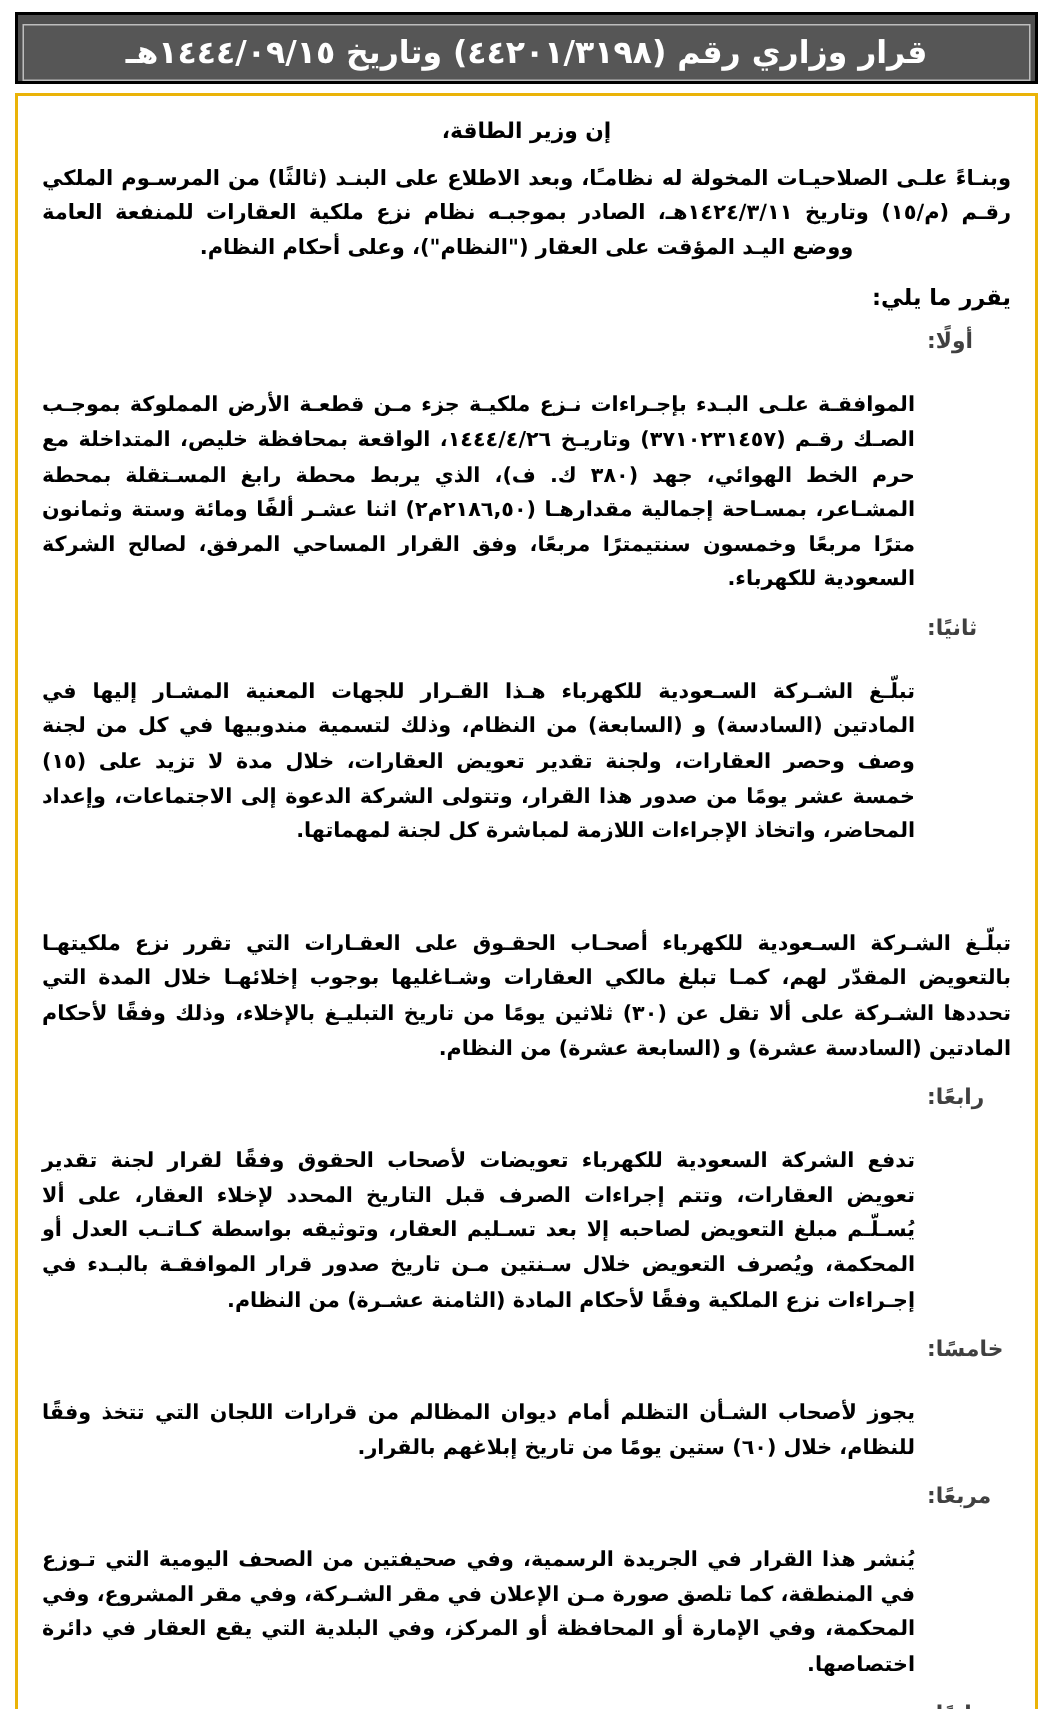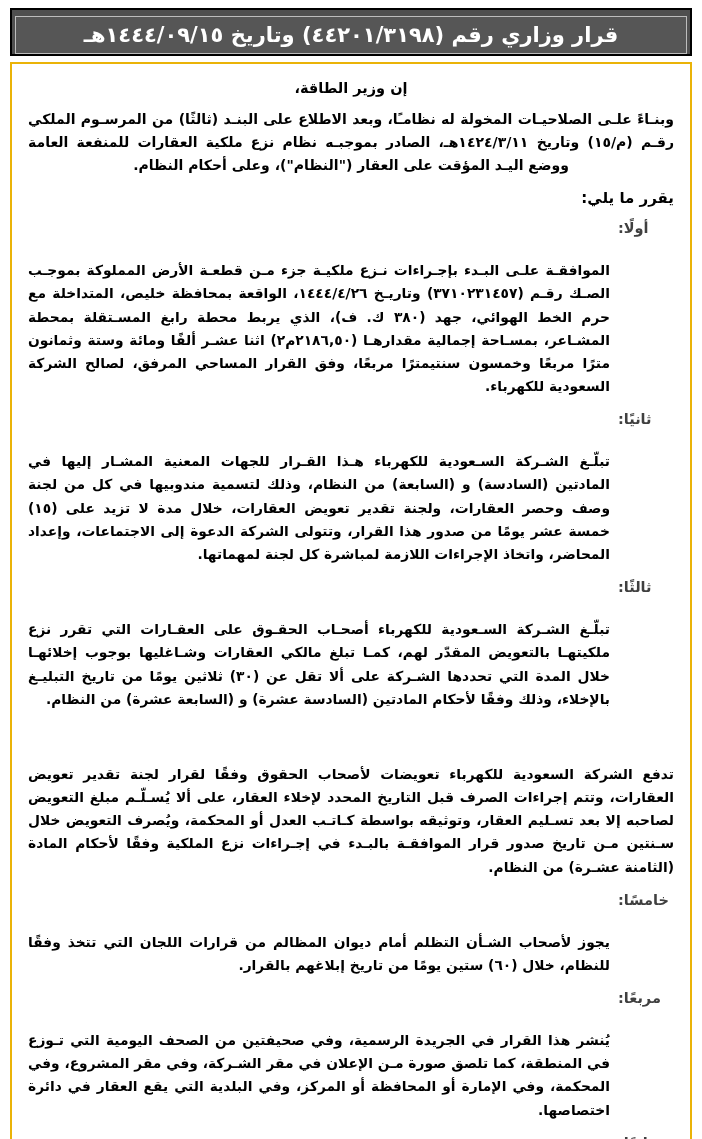--- a/index.html
+++ b/index.html
@@ -148,25 +148,25 @@
       <div class="clause-label">أولًا:</div>
       <div class="clause-text">الموافقـة علـى البـدء بإجـراءات نـزع ملكيـة جزء مـن قطعـة الأرض المملوكة بموجـب الصـك رقـم (٣٧١٠٢٣١٤٥٧) وتاريـخ ١٤٤٤/٤/٢٦، الواقعة بمحافظة خليص، المتداخلة مع حرم الخط الهوائي، جهد (٣٨٠ ك. ف)، الذي يربط محطة رابغ المسـتقلة بمحطة المشـاعر، بمسـاحة إجمالية مقدارهـا (٢١٨٦,٥٠م٢) اثنا عشـر ألفًا ومائة وستة وثمانون مترًا مربعًا وخمسون سنتيمترًا مربعًا، وفق القرار المساحي المرفق، لصالح الشركة السعودية للكهرباء.</div>
     </div>
 
     <div class="clause">
       <div class="clause-label">ثانيًا:</div>
       <div class="clause-text">تبلّـغ الشـركة السـعودية للكهرباء هـذا القـرار للجهات المعنية المشـار إليها في المادتين (السادسة) و (السابعة) من النظام، وذلك لتسمية مندوبيها في كل من لجنة وصف وحصر العقارات، ولجنة تقدير تعويض العقارات، خلال مدة لا تزيد على (١٥) خمسة عشر يومًا من صدور هذا القرار، وتتولى الشركة الدعوة إلى الاجتماعات، وإعداد المحاضر، واتخاذ الإجراءات اللازمة لمباشرة كل لجنة لمهماتها.</div>
     </div>
 
     <div class="clause">
-      <div class="clause-label">ثالثًا:</div>
       <div class="clause-text">تبلّـغ الشـركة السـعودية للكهرباء أصحـاب الحقـوق على العقـارات التي تقرر نزع ملكيتهـا بالتعويض المقدّر لهم، كمـا تبلغ مالكي العقارات وشـاغليها بوجوب إخلائهـا خلال المدة التي تحددها الشـركة على ألا تقل عن (٣٠) ثلاثين يومًا من تاريخ التبليـغ بالإخلاء، وذلك وفقًا لأحكام المادتين (السادسة عشرة) و (السابعة عشرة) من النظام.</div>
     </div>
 
     <div class="clause">
+      <div class="clause-label">رابعًا:</div>
       <div class="clause-text">تدفع الشركة السعودية للكهرباء تعويضات لأصحاب الحقوق وفقًا لقرار لجنة تقدير تعويض العقارات، وتتم إجراءات الصرف قبل التاريخ المحدد لإخلاء العقار، على ألا يُسـلّـم مبلغ التعويض لصاحبه إلا بعد تسـليم العقار، وتوثيقه بواسطة كـاتـب العدل أو المحكمة، ويُصرف التعويض خلال سـنتين مـن تاريخ صدور قرار الموافقـة بالبـدء في إجـراءات نزع الملكية وفقًا لأحكام المادة (الثامنة عشـرة) من النظام.</div>
     </div>
 
     <div class="clause">
       <div class="clause-label">خامسًا:</div>
       <div class="clause-text">يجوز لأصحاب الشـأن التظلم أمام ديوان المظالم من قرارات اللجان التي تتخذ وفقًا للنظام، خلال (٦٠) ستين يومًا من تاريخ إبلاغهم بالقرار.</div>
     </div>
 
     <div class="clause">
       <div class="clause-label">مربعًا:</div>

